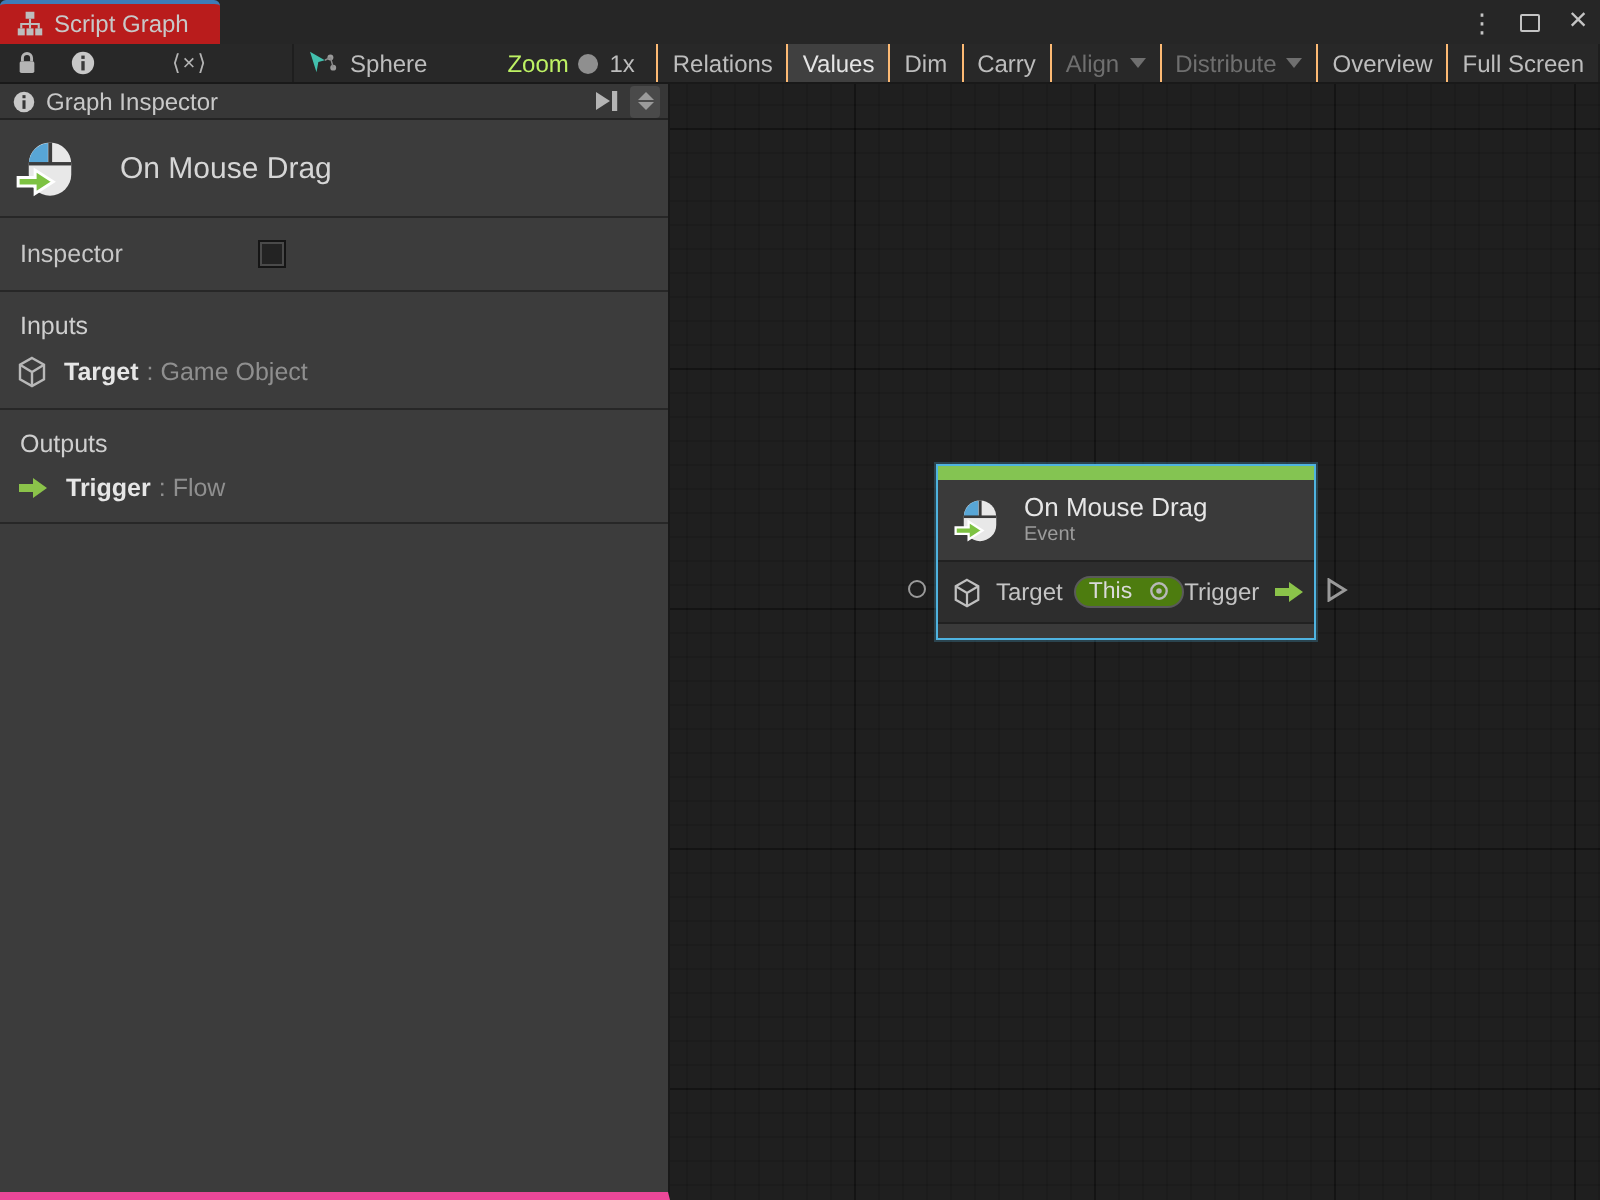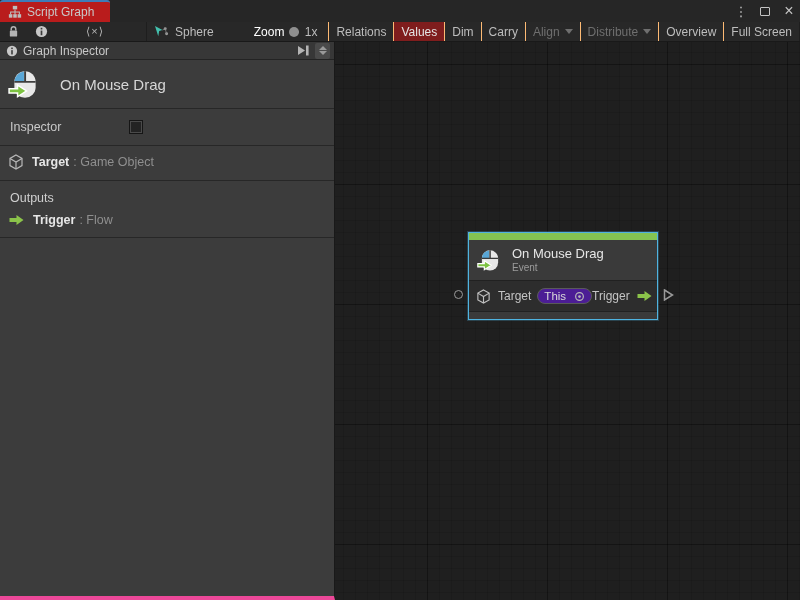--- a/index.html
+++ b/index.html
@@ -14,25 +14,25 @@
   .tab-label { font-size:12px; color:#c8c8c8; white-space:nowrap; }
   .win-controls { position:absolute; right:4px; top:0; height:22px; display:flex; align-items:center; gap:10px; }
   .win-btn { color:#c4c4c4; font-size:13px; line-height:1; cursor:default; width:14px; text-align:center; }
   .maximize-glyph { display:inline-block; width:10px; height:9px; border:1.5px solid #c4c4c4; border-radius:1px; }
 
   
   .toolbar { height:20px; background:#282828; border-bottom:1px solid #191919; display:flex; align-items:stretch; font-size:12px; color:#bdbdbd; }
   .tb-item { display:flex; align-items:center; padding:0 7px; white-space:nowrap; }
   .tb-btn { cursor:default; border-left:1px solid #fdba74; }
   .tb-btn:last-child { border-right:1px solid #1e1e1e; }
-  .tb-btn.selected { background:#7f1d1d; color:#e4e4e4; }
+  .tb-btn.selected { background:#404040; color:#e4e4e4; }
   .tb-btn.disabled { color:#6f6f6f; }
   .icon-btn { padding:0 8px; }
   .caret-down { display:inline-block; margin-left:5px; width:0; height:0; border-left:4px solid transparent; border-right:4px solid transparent; border-top:5px solid #6f6f6f; }
-  .zoom-label { color:#ffffff; margin-left:26px; }
+  .zoom-label { color:#bef264; margin-left:26px; }
   .slider { position:relative; width:86px; height:20px; margin:0 4px; display:flex; align-items:center; }
   .slider-track { width:100%; height:2px; background:#8b8b8b; border-radius:1px; }
   .slider-handle { position:absolute; right:0; top:5px; width:10px; height:10px; border-radius:50%; background:#8f8f8f; }
   .code-glyph { font-size:11px; color:#b4b4b4; letter-spacing:1px; }
 
   
   .main { display:flex; height:558px; }
 
   
   .inspector { width:335px; background:#3c3c3c; border-right:1px solid #191919; border-bottom:4px solid #ec4899; display:flex; flex-direction:column; }
@@ -69,21 +69,21 @@
   }
 
   
   .node { position:absolute; left:133px; top:190px; width:190px; border:1px solid #4fb3e0; background:#2e2e2e; box-shadow:0 0 0 1px rgba(79,179,224,0.25); }
   .node-colorbar { height:7px; background:#84c452; }
   .node-header { height:40px; background:#3a3a3a; display:flex; align-items:center; padding:0 8px; gap:9px; }
   .node-title { font-size:13px; color:#e6e6e6; line-height:1.25; }
   .node-subtitle { font-size:10px; color:#9c9c9c; line-height:1.25; }
   .node-body { height:31px; background:#2d2d2d; border-top:1px solid #212121; display:flex; align-items:center; padding:0 7px; }
   .port-label { font-size:12px; color:#c4c4c4; margin-left:7px; }
-  .this-btn { display:flex; align-items:flex-end; margin-left:6px; background:#4c1d95; border:1px solid #5a5a5a; border-radius:9px; padding:1px 6px; font-size:11.5px; color:#dadada; gap:8px; cursor:default; }
+  .this-btn { display:flex; align-items:flex-start; margin-left:6px; background:#4d7c0f; border:1px solid #5a5a5a; border-radius:9px; padding:1px 6px; font-size:11.5px; color:#dadada; gap:8px; cursor:default; }
   .trigger-label { font-size:12px; color:#c4c4c4; margin-left:auto; margin-right:6px; }
   .node-footer { height:8px; background:#3a3a3a; border-top:1px solid #212121; }
   .port-circle { position:absolute; left:-15px; top:57px; width:9px; height:9px; border:1.5px solid #9a9a9a; border-radius:50%; }
   .port-triangle { position:absolute; right:-17px; top:56px; }
 
   svg { display:block; }
 </style>
 </head>
 <body>
 
@@ -203,20 +203,21 @@
         </span>
         <span class="insp-title-text">On Mouse Drag</span>
       </div>
 
       <div class="insp-row coroutine-row">
         <span>Inspector</span>
         <span class="checkbox"></span>
       </div>
 
       <div class="insp-row io-section">
+        <div class="io-heading">Inputs</div>
         <div class="io-row">
           <span>
             <svg width="16" height="16" viewBox="0 0 16 16">
               <path d="M8 1 L14 4.4 V11.6 L8 15 L2 11.6 V4.4 Z" stroke="#b8b8b8" stroke-width="1.2" fill="none"></path>
               <path d="M2 4.4 L8 8 L14 4.4 M8 8 V15" stroke="#b8b8b8" stroke-width="1.2" fill="none"></path>
             </svg>
           </span>
           <span class="io-name">Target</span>
           <span class="io-type">: Game Object</span>
         </div>

